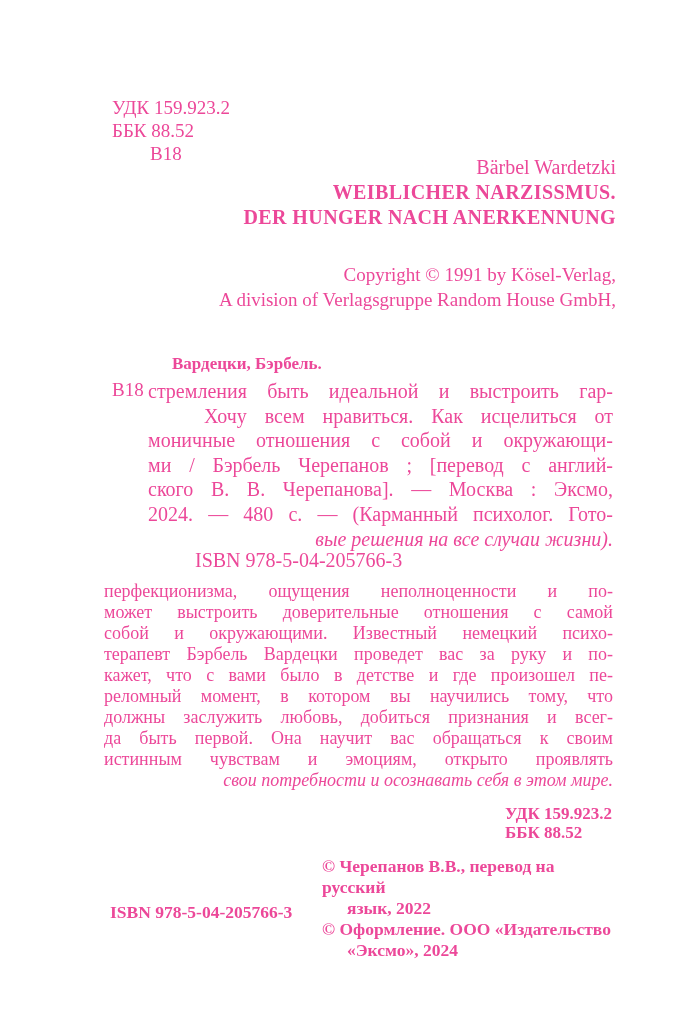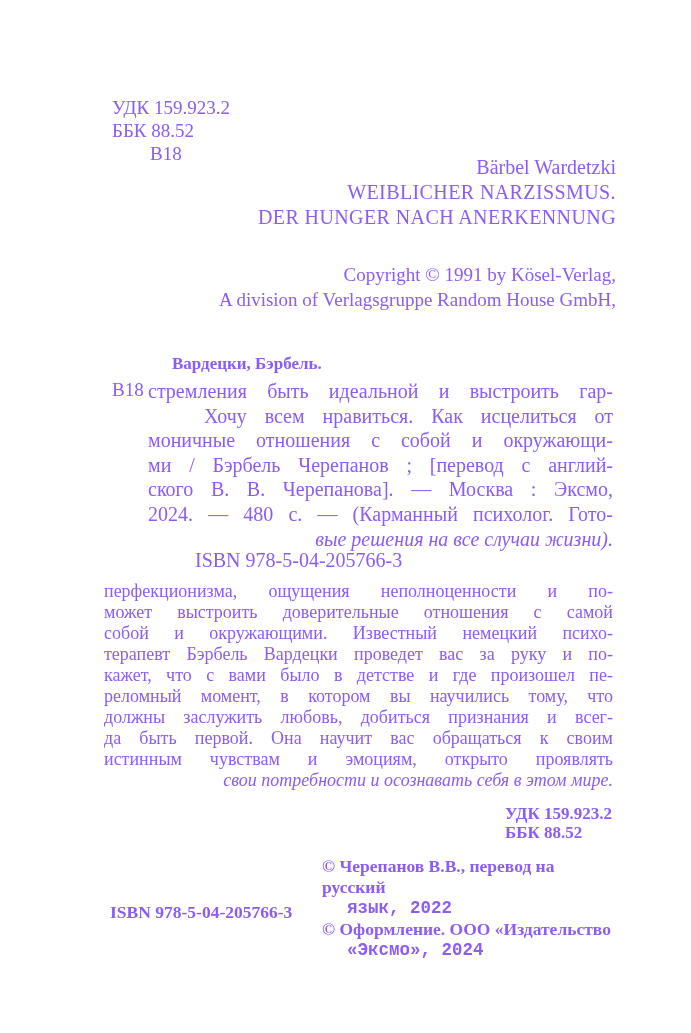--- a/index.html
+++ b/index.html
@@ -2,34 +2,34 @@
 <html><head>
 <meta charset="utf-8">
 <style>
   html, body { margin: 0; padding: 0; background: #e8e8e8; }
   .page {
     position: relative;
     width: 691px;
     height: 1033px;
     margin: 0 auto;
     background: #ffffff;
-    color: #8b5cf6;
+    color: #ec4899;
     font-family: "Liberation Serif", "DejaVu Serif", serif;
     overflow: hidden;
   }
   .abs { position: absolute; }
 
   
   .top-codes { left: 112px; top: 96px; font-size: 19px; line-height: 23px; }
   .top-codes .indent { padding-left: 38px; }
 
   
   .title-block { left: 104px; top: 155px; width: 512px; text-align: right;
                  font-size: 20px; line-height: 25px; }
-  .title-block .caps { letter-spacing: 0.4px; }
+  .title-block .caps { letter-spacing: 0.4px; font-weight: bold; }
 
   
   .copyright-block { left: 104px; top: 226px; width: 512px; text-align: right;
                      font-size: 19px; line-height: 25px; margin-top: 36px; }
 
   
   .biblio-heading { left: 172px; top: 354px; font-size: 17px; font-weight: bold; }
   .biblio-label { left: 112px; top: 379px; font-size: 19px; }
   .biblio-para { left: 148px; top: 379px; width: 465px; font-size: 20px; line-height: 24.6px; }
   .jline { text-align: justify; text-align-last: justify; }
@@ -42,21 +42,21 @@
   .annotation { left: 104px; top: 581px; width: 509px; font-size: 18px; line-height: 21px; }
   .annotation .first { padding-left: 89px; }
 
   
   .codes-bottom { left: 505px; top: 804px; font-size: 17px; font-weight: bold; line-height: 19px; }
 
   
   .footer-isbn { left: 110px; top: 902px; font-size: 17.5px; font-weight: bold; }
   .footer-copy { left: 322px; top: 856px; width: 300px; font-size: 17.5px;
                  font-weight: bold; line-height: 21px; }
-  .footer-copy .wrap { padding-left: 25px; font-family: Liberation Mono, monospace; }
+  .footer-copy .wrap { padding-left: 25px; }
 </style>
 </head>
 <body>
 
 <div class="page">
 
   <div class="abs top-codes">
     <div>УДК 159.923.2</div>
     <div>ББК 88.52</div>
     <div class="indent">В18</div>

